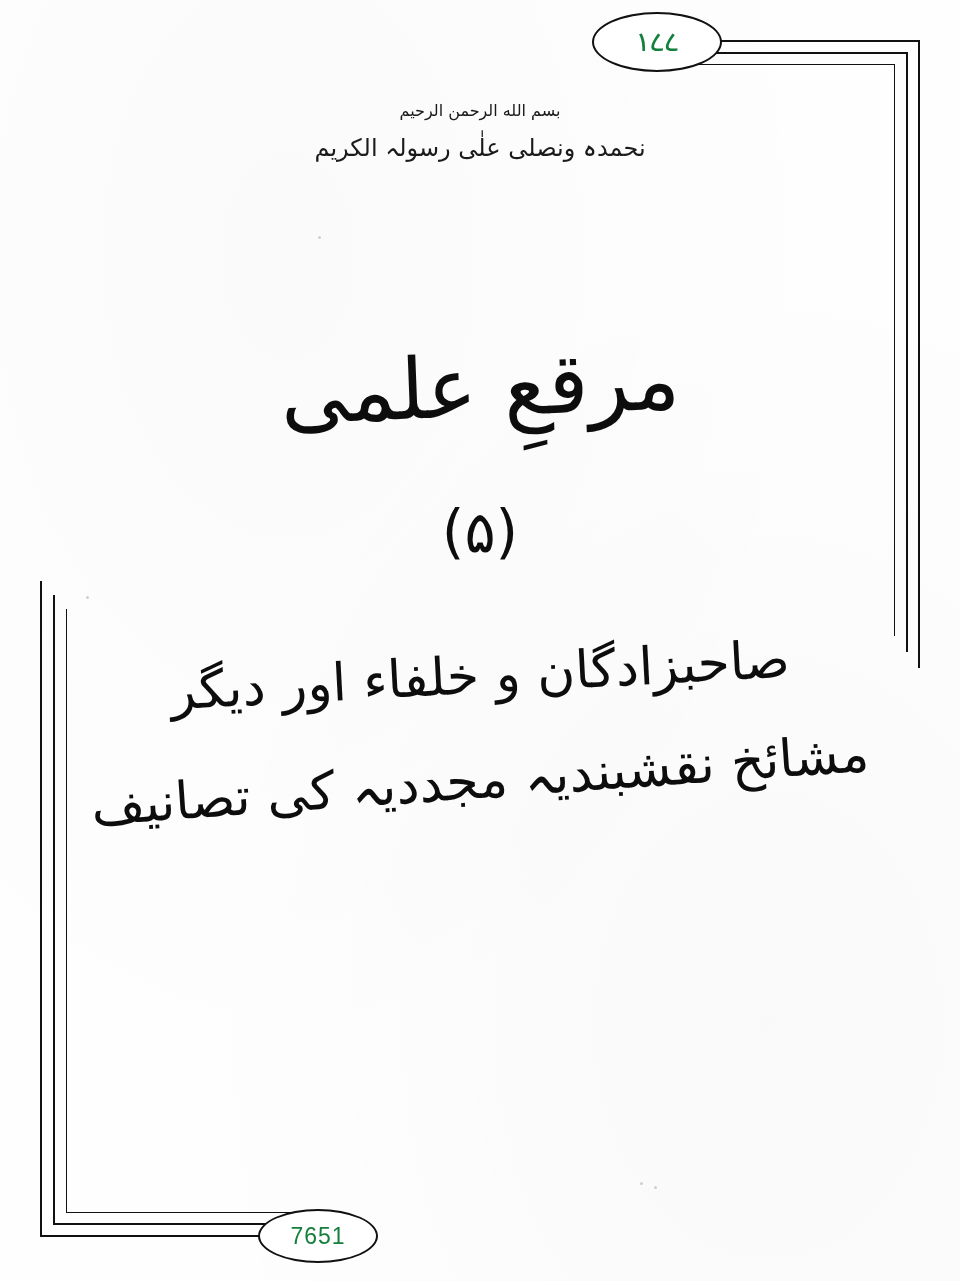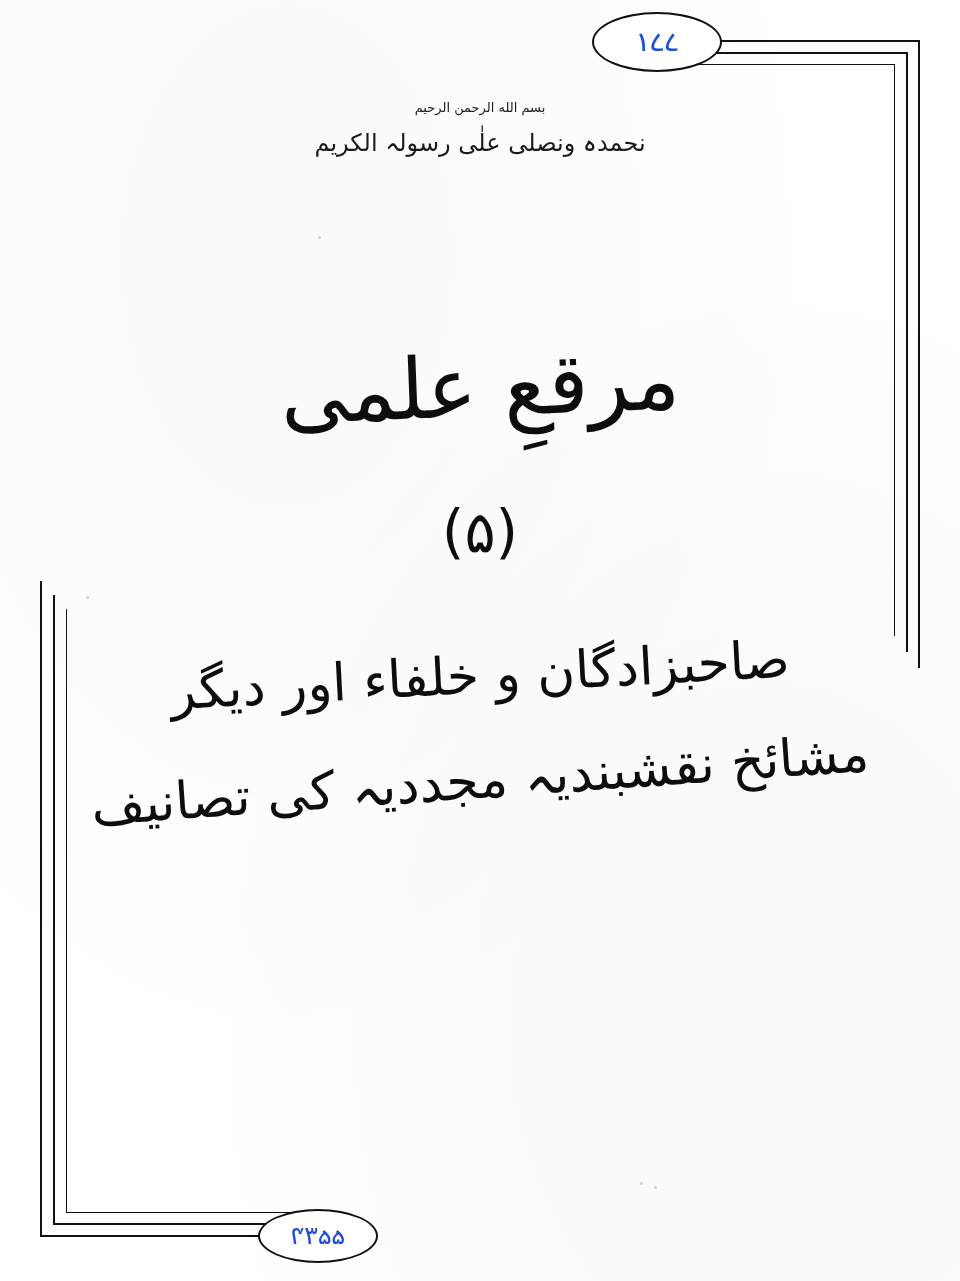--- a/index.html
+++ b/index.html
@@ -73,21 +73,21 @@
   
   .oval {
     position: absolute;
     border: 2px solid #111;
     border-radius: 50%;
     background: #fff;
     display: flex;
     align-items: center;
     justify-content: center;
     font-family: Liberation Sans, sans-serif;
-    color: #1d4ed8;
+    color: #15803d;
     letter-spacing: 1px;
   }
   .oval-top {
     top: 12px;
     right: 238px;
     width: 126px;
     height: 56px;
     font-size: 25px;
   }
   .oval-bottom {
@@ -102,21 +102,21 @@
   .basmala {
     position: absolute;
     top: 96px;
     left: 0;
     right: 0;
     text-align: center;
     font-family: "DejaVu Sans", sans-serif;
     color: #1a1a1a;
     line-height: 1.9;
   }
-  .basmala .line1 { font-size: 13px; letter-spacing: 0.5px; }
+  .basmala .line1 { font-size: 16px; letter-spacing: 0.5px; }
   .basmala .line2 { font-size: 24px; letter-spacing: 0.5px; }
 
   .main-title {
     position: absolute;
     top: 338px;
     left: 0;
     right: 0;
     text-align: center;
     font-size: 84px;
     font-family: "DejaVu Sans", sans-serif;
@@ -183,21 +183,21 @@
     <div class="l v1"></div>
     <div class="l v2"></div>
     <div class="l v3"></div>
     <div class="l h1"></div>
     <div class="l h2"></div>
     <div class="l h3"></div>
   </div>
 
   <div class="oval oval-top">۱۷۷</div>
 
-  <div class="oval oval-bottom">۴۳۵۵</div>
+  <div class="oval oval-bottom">7651</div>
 
   <div class="basmala">
     <div class="line1">بسم الله الرحمن الرحيم</div>
     <div class="line2">نحمدہ ونصلی علٰی رسولہ الکریم</div>
   </div>
 
   <div class="main-title">مرقعِ علمی</div>
 
   <div class="volume-number">(۵)</div>
 

